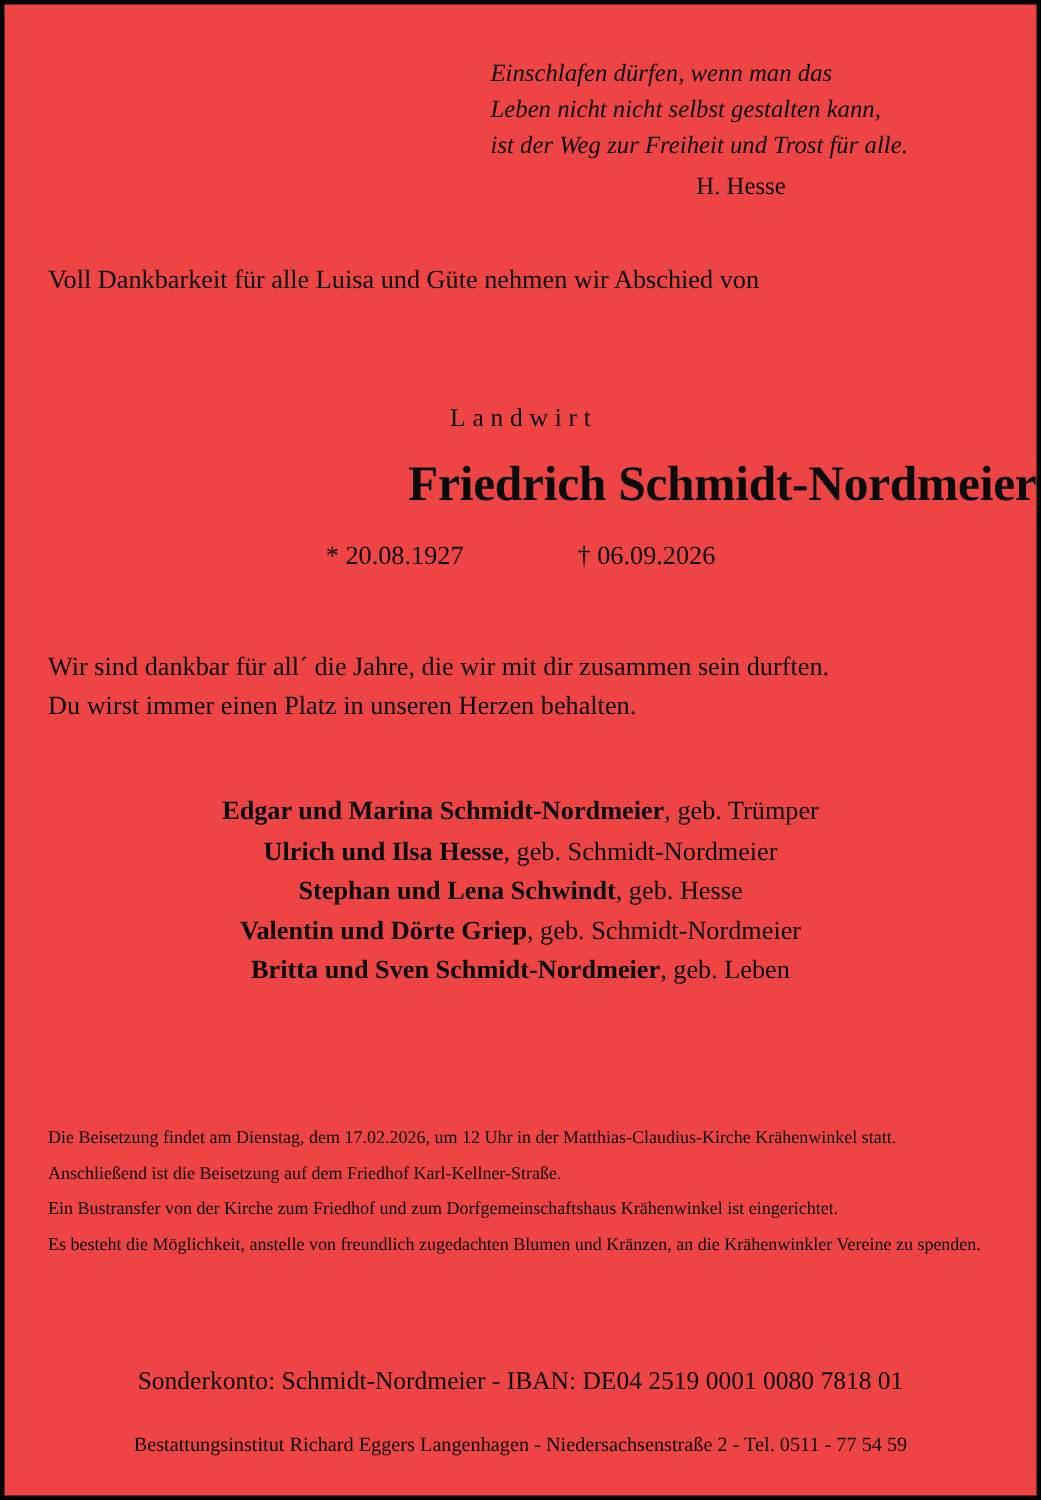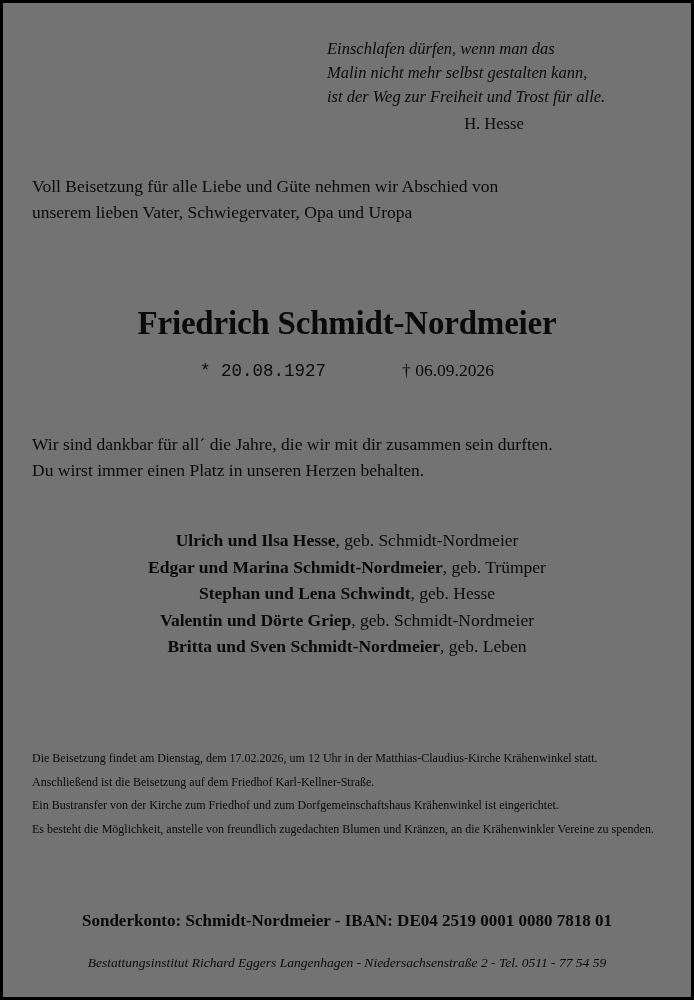--- a/index.html
+++ b/index.html
@@ -6,21 +6,21 @@
   html, body {
     margin: 0;
     padding: 0;
     background: #ffffff;
   }
   .page {
     position: relative;
     width: 694px;
     height: 1000px;
     box-sizing: border-box;
-    background: #737373;
+    background: #ef4444;
     border: 3px solid #000000;
     font-family: "Liberation Serif", "DejaVu Serif", serif;
     color: #0a0a0a;
     overflow: hidden;
   }
 
   
   .quote-block {
     position: absolute;
     left: 324px;
@@ -65,36 +65,36 @@
     text-align: center;
     font-size: 17px;
     letter-spacing: 4.5px;
     text-indent: 4.5px;
   }
   .fullname {
     position: absolute;
     left: 0;
     right: 0;
     top: 301px;
-    text-align: center;
+    text-align: right;
     font-size: 33px;
     font-weight: bold;
     letter-spacing: -0.2px;
     line-height: 38px;
   }
   .dates {
     position: absolute;
     left: 0;
     right: 0;
     top: 355px;
     text-align: center;
     font-size: 17.5px;
     line-height: 24px;
   }
-  .dates .birth { display: inline-block; font-family: Liberation Mono, monospace; }
+  .dates .birth { display: inline-block; }
   .dates .death { display: inline-block; margin-left: 76px; }
 
   
   .gratitude {
     position: absolute;
     left: 29px;
     top: 428px;
     width: 640px;
     font-size: 17.5px;
     line-height: 26px;
@@ -131,65 +131,63 @@
 
   
   .donation {
     position: absolute;
     left: 0;
     right: 0;
     top: 906px;
     text-align: center;
     font-size: 17px;
     line-height: 24px;
-    font-weight: bold;
   }
 
   
   .footer {
     position: absolute;
     left: 0;
     right: 0;
     top: 950px;
     text-align: center;
     font-size: 13.5px;
     line-height: 20px;
-    font-style: italic;
   }
 </style>
 </head>
 <body>
 
 <div class="page">
 
   <div class="quote-block">
     <div class="quote-line">Einschlafen dürfen, wenn man das</div>
-    <div class="quote-line">Malin nicht mehr selbst gestalten kann,</div>
+    <div class="quote-line">Leben nicht nicht selbst gestalten kann,</div>
     <div class="quote-line">ist der Weg zur Freiheit und Trost für alle.</div>
     <div class="quote-attrib">H. Hesse</div>
   </div>
 
   <div class="intro">
-    <div>Voll Beisetzung für alle Liebe und Güte nehmen wir Abschied von</div>
-    <div class="last-line">unserem lieben Vater, Schwiegervater, Opa und Uropa</div>
-  </div>
-
+    <div>Voll Dankbarkeit für alle Luisa und Güte nehmen wir Abschied von</div>
+  </div>
+
+  <div class="profession">Landwirt</div>
   <div class="fullname">Friedrich Schmidt-Nordmeier</div>
   <div class="dates">
     <span class="birth"><span>*</span> <span>20.08.1927</span></span><span class="death"><span>†</span> <span>06.09.2026</span></span>
   </div>
 
   <div class="gratitude">
     <div>Wir sind dankbar für all´ die Jahre, die wir mit dir zusammen sein durften.</div>
     <div>Du wirst immer einen Platz in unseren Herzen behalten.</div>
   </div>
 
   <div class="survivors">
+    <div class="row"><span class="names">Edgar und Marina Schmidt-Nordmeier</span><span class="nee">, geb. Trümper</span></div>
     <div class="row"><span class="names">Ulrich und Ilsa Hesse</span><span class="nee">, geb. Schmidt-Nordmeier</span></div>
-    <div class="row"><span class="names">Edgar und Marina Schmidt-Nordmeier</span><span class="nee">, geb. Trümper</span></div>
     <div class="row"><span class="names">Stephan und Lena Schwindt</span><span class="nee">, geb. Hesse</span></div>
     <div class="row"><span class="names">Valentin und Dörte Griep</span><span class="nee">, geb. Schmidt-Nordmeier</span></div>
     <div class="row"><span class="names">Britta und Sven Schmidt-Nordmeier</span><span class="nee">, geb. Leben</span></div>
   </div>
 
   <div class="arrangements">
     <p>Die Beisetzung findet am Dienstag, dem 17.02.2026, um 12 Uhr in der Matthias-Claudius-Kirche Krähenwinkel statt.</p>
     <p>Anschließend ist die Beisetzung auf dem Friedhof Karl-Kellner-Straße.</p>
     <p>Ein Bustransfer von der Kirche zum Friedhof und zum Dorfgemeinschaftshaus Krähenwinkel ist eingerichtet.</p>
     <p>Es besteht die Möglichkeit, anstelle von freundlich zugedachten Blumen und Kränzen, an die Krähenwinkler Vereine zu spenden.</p>

